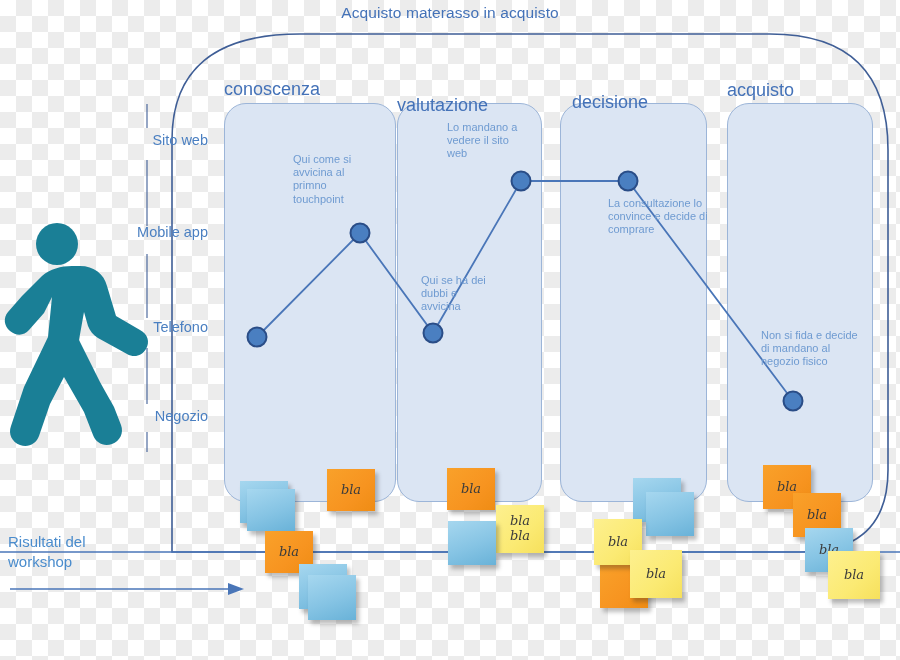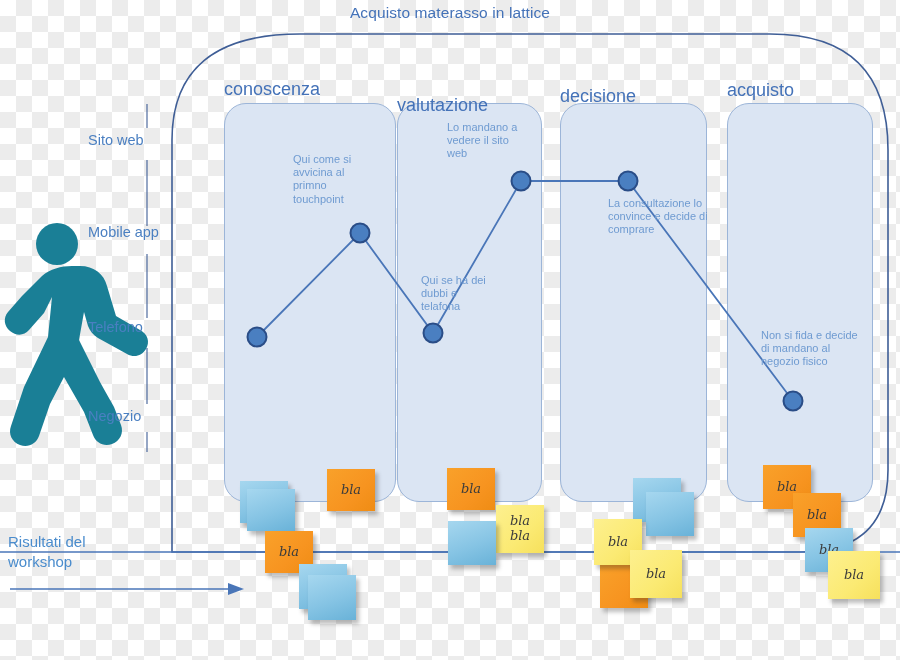--- a/index.html
+++ b/index.html
@@ -40,21 +40,21 @@
     color: #4472b8;
     font-size: 18px;
     text-align: left;
     white-space: nowrap;
   }
   .channel-label {
     position: absolute;
     color: #4a7fc1;
     font-size: 14.5px;
     white-space: nowrap;
-    text-align: left;
+    text-align: right;
   }
   .note-text {
     position: absolute;
     color: #6f9bd1;
     font-size: 11px;
     line-height: 13.2px;
     white-space: pre-line;
   }
   .workshop-label {
     position: absolute;
@@ -92,21 +92,21 @@
   .sticky.orange { background: linear-gradient(135deg,#f9a12a 0%, #f79420 60%, #ef8c14 100%); }
   .sticky.yellow { background: linear-gradient(135deg,#fdf08f 0%, #fbea73 60%, #f6e05c 100%); }
   .sticky.blue   { background: linear-gradient(160deg,#a6d7ef 0%, #86c4e4 55%, #69b2d8 100%); }
   .sticky.blank  { color: transparent; }
 </style>
 </head>
 <body>
 
 <div id="stage">
 
-  <div class="journey-title">Acquisto materasso in lattice</div>
+  <div class="journey-title">Acquisto materasso in acquisto</div>
 
   <svg class="svg-layer" viewBox="0 0 900 660" width="900" height="660">
 
     <path d="M 172 552 L 172 140 Q 172 34 300 34 L 770 34 Q 888 34 888 150 L 888 470 Q 888 552 800 552 Z" fill="none" stroke="#3f5e96" stroke-width="1.6"></path>
 
     <line x1="0" y1="552" x2="900" y2="552" stroke="#4a76b8" stroke-width="1.4"></line>
 
     <line x1="10" y1="589" x2="228" y2="589" stroke="#4a76b8" stroke-width="1.6"></line>
     <polygon points="228,583 244,589 228,595" fill="#4a76b8"></polygon>
 
@@ -154,21 +154,21 @@
     </g>
   </svg>
 
   <div class="panel" style="left:224px;  top:103px; width:172px; height:399px;"></div>
   <div class="panel" style="left:397px;  top:103px; width:145px; height:399px;"></div>
   <div class="panel" style="left:560px;  top:103px; width:147px; height:399px;"></div>
   <div class="panel" style="left:727px;  top:103px; width:146px; height:399px;"></div>
 
   <div class="stage-head" style="left:224px; top:79px; width:172px;">conoscenza</div>
   <div class="stage-head" style="left:397px; top:83px; width:145px;margin-top:12px;">valutazione</div>
-  <div class="stage-head" style="left:560px; top:86px; width:147px;">decisione</div>
+  <div class="stage-head" style="left:560px; top:92px; width:147px;padding-left:12px;">decisione</div>
   <div class="stage-head" style="left:727px; top:80px; width:146px;">acquisto</div>
 
   <div class="channel-label" style="left:88px; top:132px; width:120px;">Sito web</div>
   <div class="channel-label" style="left:88px; top:224px; width:120px;">Mobile app</div>
   <div class="channel-label" style="left:88px; top:319px; width:120px;">Telefono</div>
   <div class="channel-label" style="left:88px; top:408px; width:120px;">Negozio</div>
 
   <svg class="svg-layer" viewBox="0 0 900 660" width="900" height="660">
     <polyline points="257,337 360,233 433,333 521,181 628,181 793,401" fill="none" stroke="#4a76b8" stroke-width="1.8"></polyline>
     <g>
@@ -183,21 +183,21 @@
 
   <div class="note-text" style="left:293px; top:153px; width:95px;">Qui come si
 avvicina al
 primno
 touchpoint</div>
   <div class="note-text" style="left:447px; top:121px; width:98px;">Lo mandano a
 vedere il sito
 web</div>
   <div class="note-text" style="left:421px; top:274px; width:92px;">Qui se ha dei
 dubbi e
-telafona</div>
+avvicina</div>
   <div class="note-text" style="left:591px; top:197px; width:118px;margin-left:17px;">La consultazione lo
 convince e decide di
 comprare</div>
   <div class="note-text" style="left:761px; top:329px; width:120px;">Non si fida e decide
 di mandano al
 negozio fisico</div>
 
   <div id="sticky-host">
       <div class="sticky blue" style="left: 240px; top: 481px; width: 48px; height: 42px; z-index: 10;">bla</div>
       <div class="sticky blue blank" style="left: 247px; top: 489px; width: 48px; height: 42px; z-index: 11;"></div>

